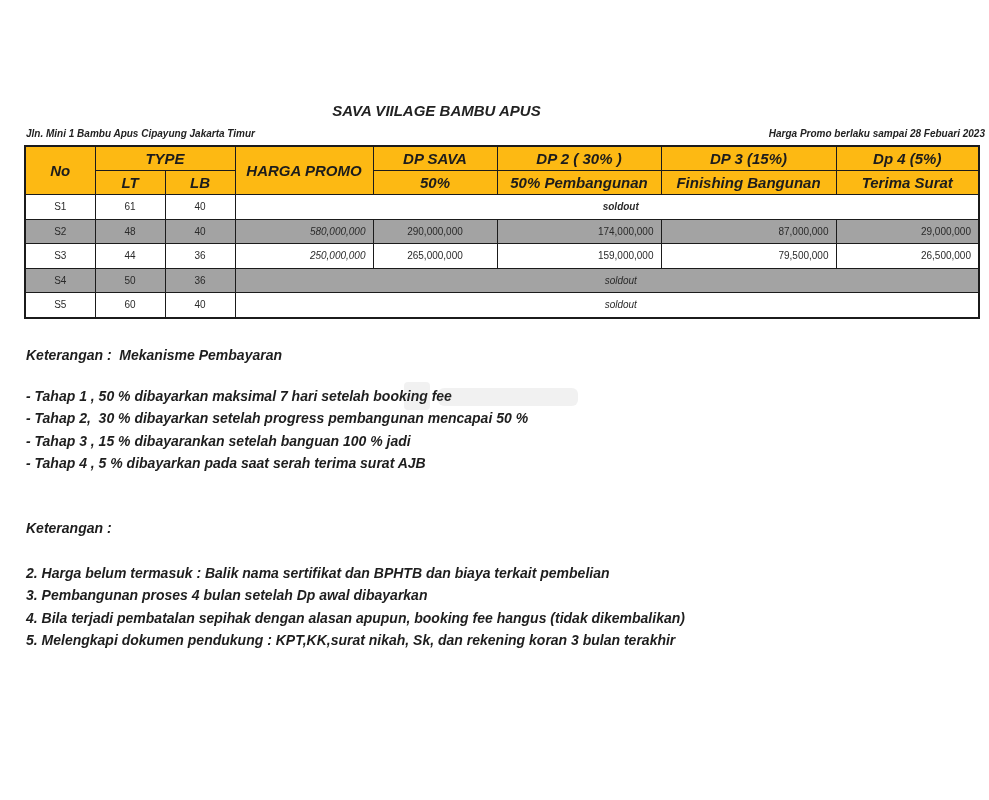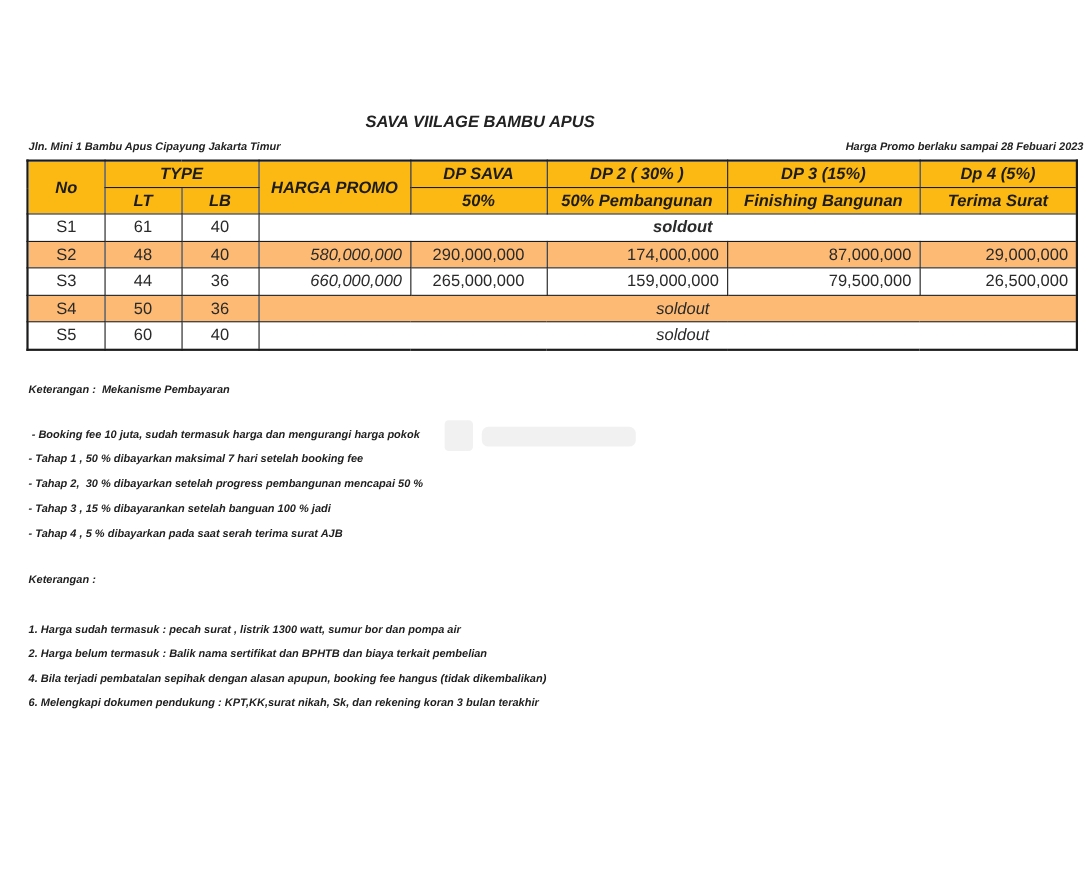--- a/index.html
+++ b/index.html
@@ -16,35 +16,35 @@
     }
     .promo-note {
       position: absolute; right: 4px; top: 128px; font-size: 10px; font-weight: bold; font-style: italic; color: #222;
     }
     table.price {
       position: absolute; left: 24px; top: 145px; width: 954px;
       border-collapse: collapse; table-layout: fixed;
       border: 2px solid #1b1b1b;
     }
     table.price td, table.price th {
-      border: 1.5px solid #1b1b1b; padding: 0; height: 23px; font-size: 15px;
+      border: 1.5px solid #1b1b1b; padding: 0; height: 23px; font-size: 10px;
       overflow: hidden; white-space: nowrap;
     }
     table.price th {
       background: #fdb913; font-weight: bold; font-style: italic; color: #1c1c1c; text-align: center; font-size: 15px;
     }
     table.price tr.body td { height: 23.5px; color: #2a2a2a; }
-    table.price tr.alt td { background: #fdba74; }
+    table.price tr.alt td { background: #a3a3a3; }
     table.price td.c { text-align: center; }
     table.price td.r { text-align: right; padding-right: 7px; }
     table.price td.it { font-style: italic; }
     table.price td.sold { text-align: center; font-style: italic; padding-left: 28px; }
     table.price tr.sold-bold td.sold { font-weight: bold; }
     .notes {
-      position: absolute; left: 26px; font-size: 10px; font-weight: bold; font-style: italic; color: #1e1e1e;
+      position: absolute; left: 26px; font-size: 14px; font-weight: bold; font-style: italic; color: #1e1e1e;
     }
     .notes .line { height: 22.5px; line-height: 22.5px; white-space: pre; }
     .watermark {
       position: absolute; left: 404px; top: 378px; width: 180px; height: 36px; opacity: 0.08;
     }
   </style>
 </head>
 <body>
 
 <div class="title">SAVA VIILAGE BAMBU APUS</div>
@@ -94,21 +94,21 @@
     <td class="r it">580,000,000</td>
     <td class="c">290,000,000</td>
     <td class="r">174,000,000</td>
     <td class="r">87,000,000</td>
     <td class="r">29,000,000</td>
   </tr>
   <tr class="body">
     <td class="c">S3</td>
     <td class="c">44</td>
     <td class="c">36</td>
-    <td class="r it">660,000,000</td>
+    <td class="r it">250,000,000</td>
     <td class="c">265,000,000</td>
     <td class="r">159,000,000</td>
     <td class="r">79,500,000</td>
     <td class="r">26,500,000</td>
   </tr>
   <tr class="body alt">
     <td class="c">S4</td>
     <td class="c">50</td>
     <td class="c">36</td>
     <td colspan="5" class="sold">soldout</td>
@@ -118,32 +118,31 @@
     <td class="c">60</td>
     <td class="c">40</td>
     <td colspan="5" class="sold">soldout</td>
   </tr>
 </tbody>
   </table>
 
 <div class="notes" style="top:344px;">
   <div class="line">Keterangan :  Mekanisme Pembayaran</div>
   <div class="line" style="height:18px"></div>
-  <div class="line"> - Booking fee 10 juta, sudah termasuk harga dan mengurangi harga pokok</div>
   <div class="line">- Tahap 1 , 50 % dibayarkan maksimal 7 hari setelah booking fee</div>
   <div class="line">- Tahap 2,  30 % dibayarkan setelah progress pembangunan mencapai 50 %</div>
   <div class="line">- Tahap 3 , 15 % dibayarankan setelah banguan 100 % jadi</div>
   <div class="line">- Tahap 4 , 5 % dibayarkan pada saat serah terima surat AJB</div>
 </div>
 
 <svg class="watermark" viewBox="0 0 180 36">
   <rect x="0" y="4" width="26" height="28" rx="4" fill="#555"></rect>
   <rect x="34" y="10" width="140" height="18" rx="6" fill="#555"></rect>
 </svg>
 
 <div class="notes" style="top:517px;">
   <div class="line">Keterangan :</div>
   <div class="line" style="height:22px"></div>
-  <div class="line">1. Harga sudah termasuk : pecah surat , listrik 1300 watt, sumur bor dan pompa air</div>
   <div class="line">2. Harga belum termasuk : Balik nama sertifikat dan BPHTB dan biaya terkait pembelian</div>
+  <div class="line">3. Pembangunan proses 4 bulan setelah Dp awal dibayarkan</div>
   <div class="line">4. Bila terjadi pembatalan sepihak dengan alasan apupun, booking fee hangus (tidak dikembalikan)</div>
-  <div class="line">6. Melengkapi dokumen pendukung : KPT,KK,surat nikah, Sk, dan rekening koran 3 bulan terakhir</div>
+  <div class="line">5. Melengkapi dokumen pendukung : KPT,KK,surat nikah, Sk, dan rekening koran 3 bulan terakhir</div>
 </div>
 
 </body></html>

